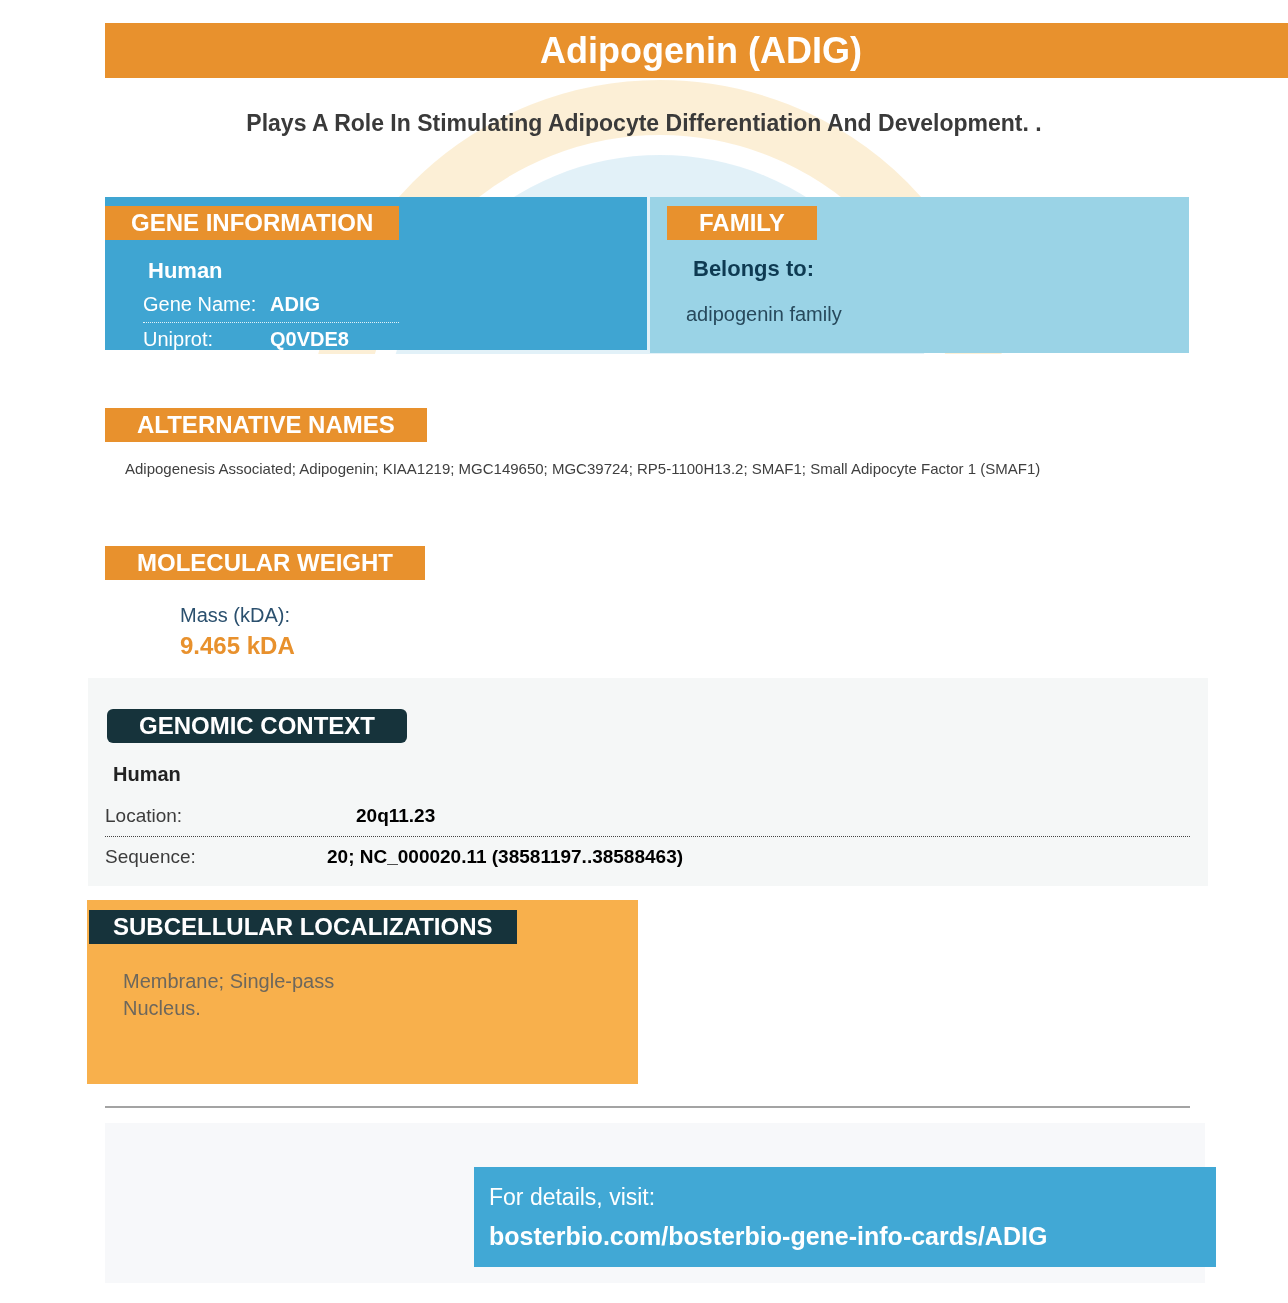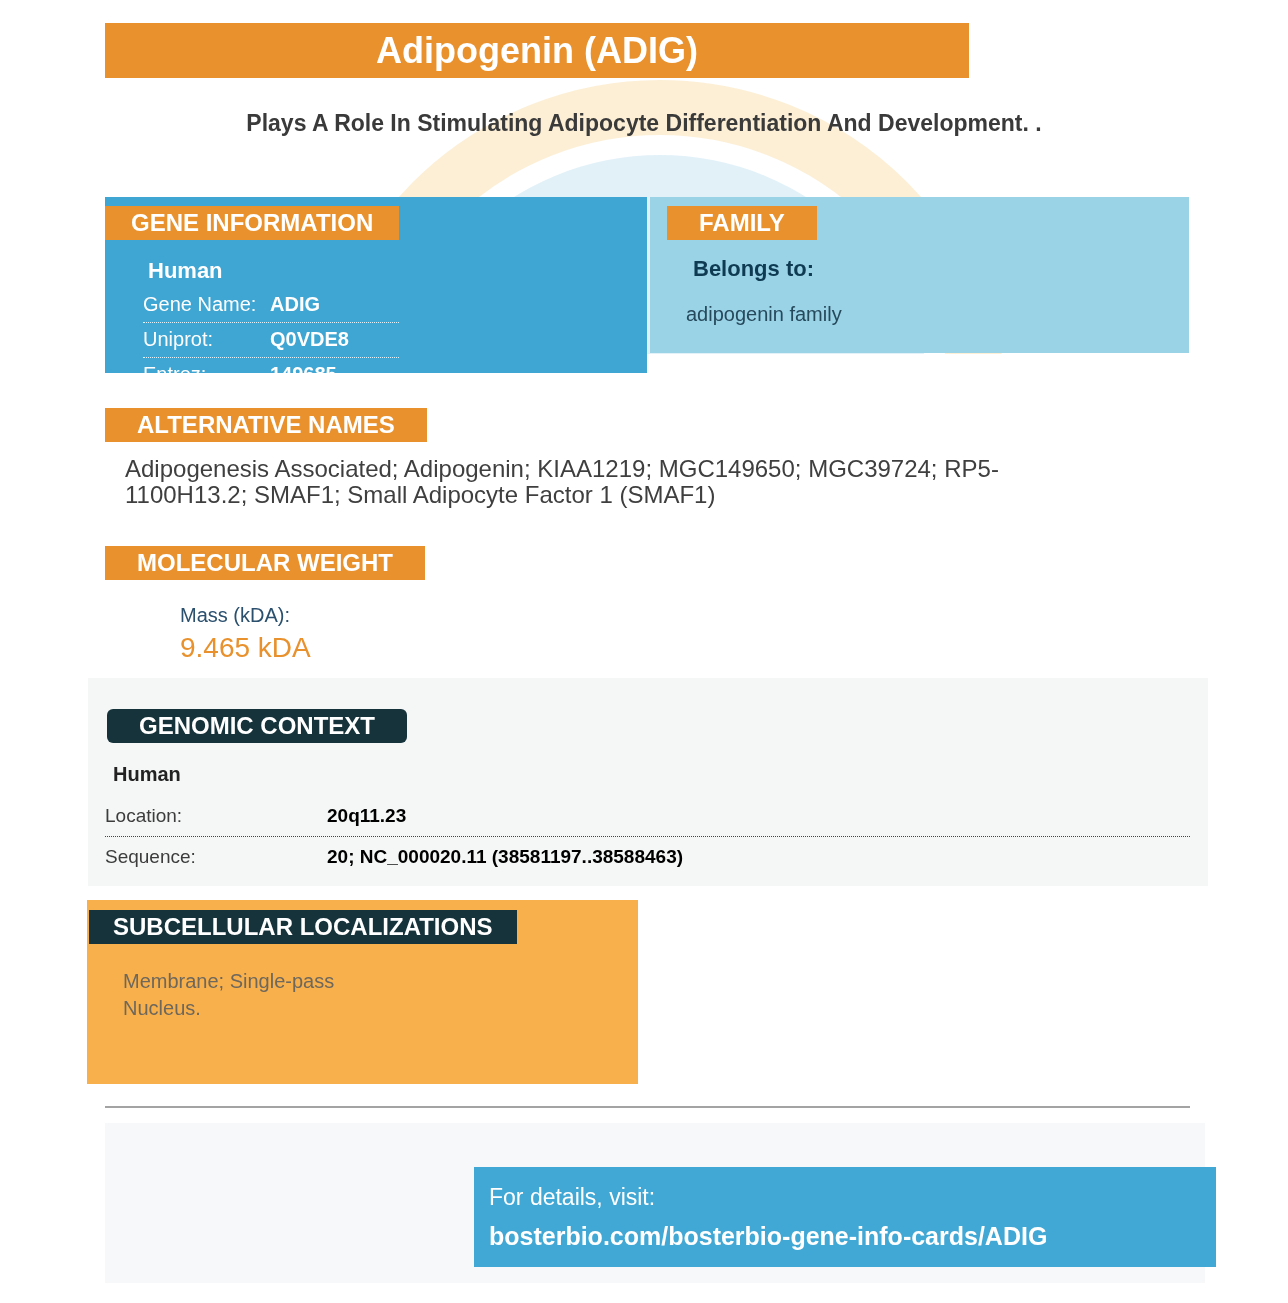--- a/index.html
+++ b/index.html
@@ -7,60 +7,60 @@
           font-family:"Liberation Sans",sans-serif;}
 
   
   .watermark{position:absolute;top:78px;left:0;width:1288px;height:276px;overflow:hidden;
              z-index:0;pointer-events:none;}
   .wm-ring{position:absolute;left:310px;top:2px;width:700px;height:700px;border-radius:50%;
            border:55px solid rgba(247,206,130,0.33);box-sizing:border-box;}
   .wm-disc{position:absolute;left:385px;top:77px;width:550px;height:550px;border-radius:50%;
            background:rgba(150,205,230,0.28);}
 
-  .banner{position:absolute;left:105px;top:23px;width:864px;height:55px;
-          background:var(--orange,#E8912D);z-index:1;}
+  .banner{position:absolute;left:105px;top:23px;width:1176px;height:55px;
+          background:var(--orange,#E8912D);z-index:1;padding-left:8px;}
   .banner .ttl{margin:0;line-height:55px;text-align:center;font-size:36px;color:#fff;font-weight:bold;}
   .subtitle{position:absolute;left:0;top:110px;width:1288px;text-align:center;font-size:23px;
             font-weight:bold;color:var(--text-dark,#3A3A3A);z-index:1;}
 
   .panel{position:absolute;z-index:1;}
   .tag{display:inline-block;color:#fff;font-weight:bold;font-size:24px;padding:3px 32px;}
   .tag-orange{background:var(--orange,#E8912D);}
   .tag-dark{background:var(--dark-teal,#16333B);}
 
-  .gene-panel{left:105px;top:197px;width:542px;height:176px;background:var(--blue,#3FA5D2);}
+  .gene-panel{left:105px;top:197px;width:542px;height:153px;background:var(--blue,#3FA5D2);}
   .gene-panel .tag{margin-top:9px;padding:3px 26px;}
   .gene-species{margin:18px 0 4px 43px;color:#fff;font-weight:bold;font-size:22px;}
   .gene-rows{margin-left:38px;width:256px;color:#fff;font-size:20px;}
   .gene-row{display:flex;padding:5px 0 6px;}
   .gene-row.dotted{border-bottom:1px dotted rgba(255,255,255,0.85);}
   .gene-row .rl{width:127px;}
   .gene-row .rv{font-weight:bold;}
 
   .family-panel{left:650px;top:197px;width:539px;height:156px;background:var(--light-blue,#9AD3E6);}
   .family-panel .tag{margin:9px 0 0 17px;}
   .family-heading{margin:16px 0 0 43px;font-size:22px;font-weight:bold;color:#0E3A52;}
   .family-value{margin:21px 0 0 36px;font-size:20px;color:#27495C;}
 
   .alt-label{position:absolute;left:105px;top:408px;z-index:1;}
-  .alt-text{position:absolute;left:125px;top:456px;width:975px;font-size:24px;color:#3F3F3F;
+  .alt-text{position:absolute;left:125px;top:456px;width:975px;font-size:15px;color:#3F3F3F;
             line-height:26px;z-index:1;}
 
   .mw-label{position:absolute;left:105px;top:546px;z-index:1;}
   .mass-label{position:absolute;left:180px;top:604px;font-size:20px;color:#2B506E;z-index:1;}
-  .mass-value{position:absolute;left:180px;top:632px;font-size:28px;font-weight:normal;
+  .mass-value{position:absolute;left:180px;top:632px;font-size:24px;font-weight:bold;
               color:var(--orange,#E8912D);z-index:1;}
 
   .genomic-panel{left:88px;top:678px;width:1120px;height:208px;background:var(--panel-gray,#F5F7F7);}
   .genomic-panel .tag{margin:31px 0 0 19px;border-radius:6px;}
   .genomic-species{margin:20px 0 0 25px;font-size:20px;font-weight:bold;color:#222;}
   .genomic-rows{margin:10px 18px 0 17px;font-size:19px;}
   .genomic-row{display:flex;padding:9px 0;}
-  .genomic-row.dotted{border-bottom:1px dotted #444;}
+  .genomic-row.dotted{border-bottom:1px dotted #444;gap:29px;}
   .genomic-row .rl{width:222px;color:#3C3C3C;}
   .genomic-row .rv{font-weight:bold;color:#000000;}
 
   .subcell-panel{left:87px;top:900px;width:551px;height:184px;background:var(--amber,#F8B04C);}
   .subcell-panel .tag{margin:10px 0 0 2px;padding:3px 24px;}
   .subcell-lines{margin:24px 0 0 36px;font-size:20px;color:#6D675C;line-height:27px;}
 
   .footer-divider{position:absolute;left:105px;top:1106px;width:1085px;height:2px;
                   background:#A3A3A3;z-index:1;}
   .footer-panel{left:105px;top:1123px;width:1100px;height:160px;background:var(--footer-gray,#F7F8FA);}

